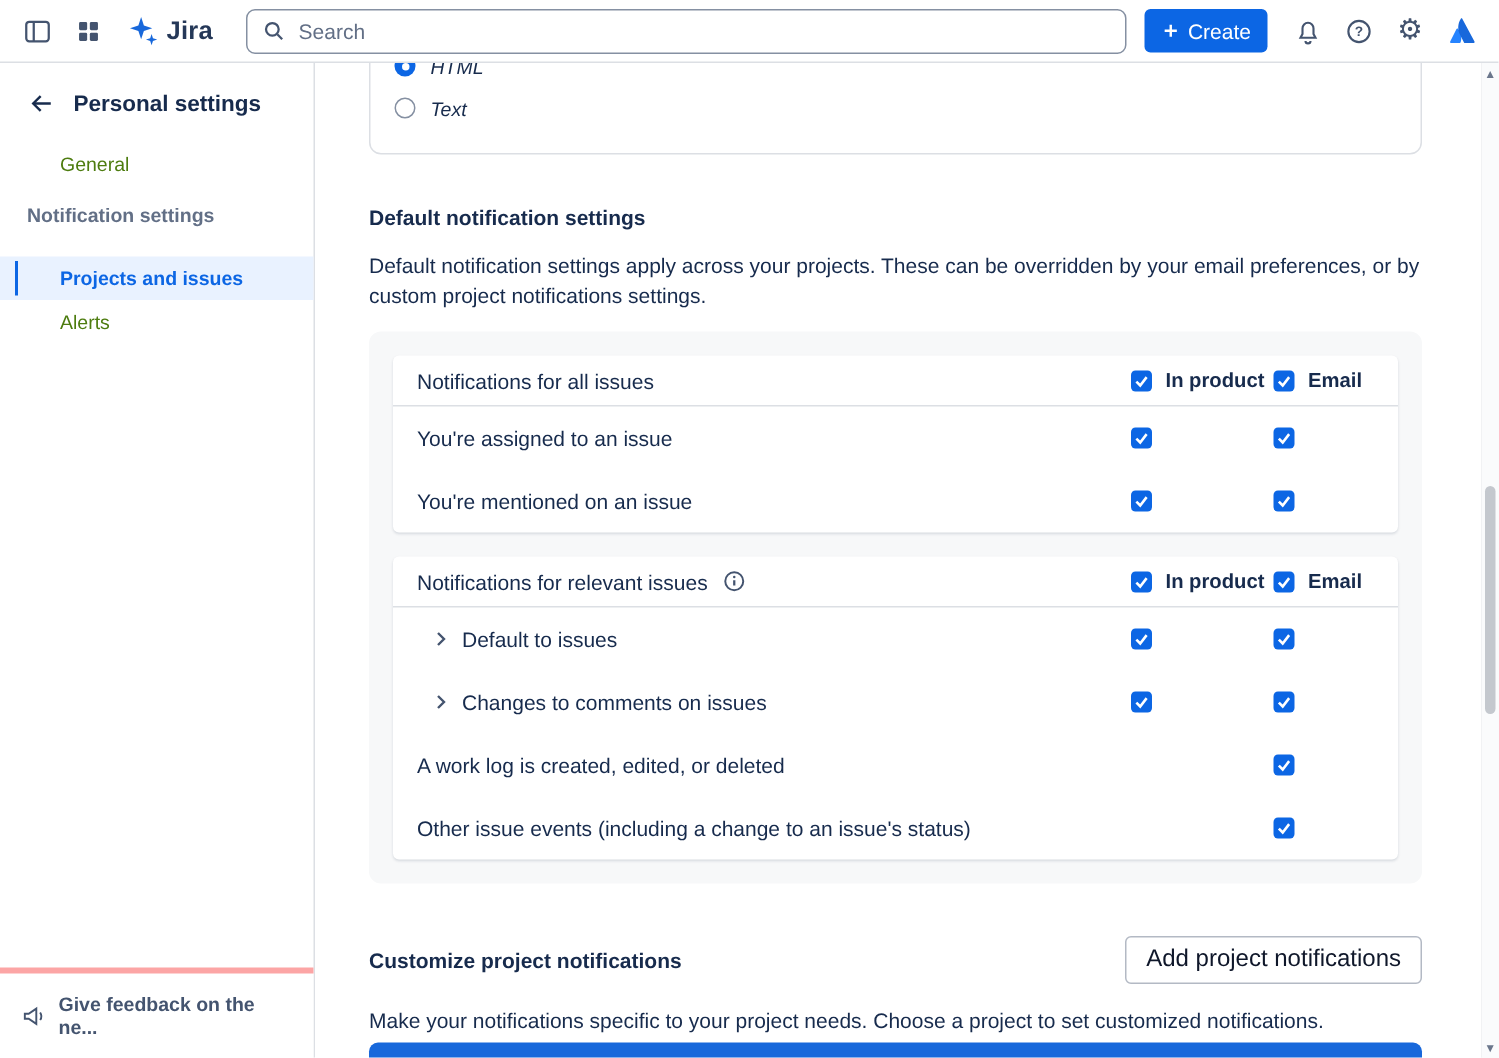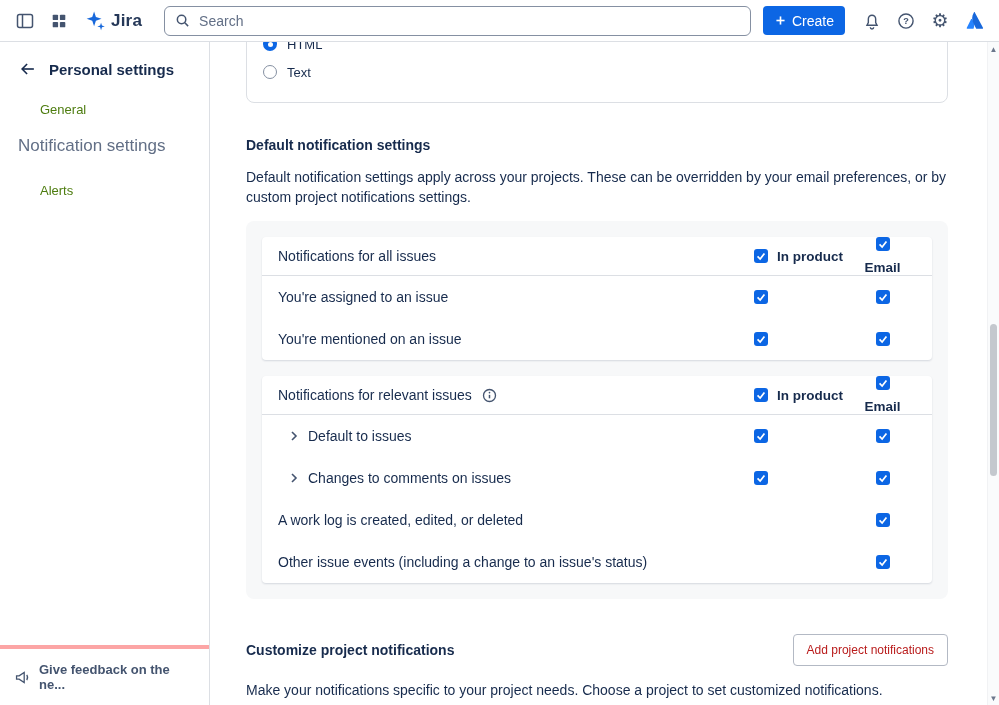--- a/index.html
+++ b/index.html
@@ -46,39 +46,39 @@
   .sidebar-title { font-size:15px; font-weight:700; color:#172B4D; }
   .back-btn { width:24px; height:24px; border:none; background:transparent; display:flex; align-items:center; justify-content:center; cursor:pointer; padding:0; }
   .side-item {
     height:29px; line-height:29px; padding-left:40px; font-size:13px; color:#4d7c0f;
     cursor:pointer; position:relative;
   }
   .side-item.selected { background:#E9F2FF; color:#0C66E4; font-weight:700; }
   .side-item.selected::before {
     content:''; position:absolute; left:10px; top:3px; bottom:3px; width:2px; background:#0C66E4;
   }
-  .section-label { padding:12px 0 20px 18px; font-size:17px; font-weight:400; color:#626F86; }
+  .section-label { padding:12px 0 20px 18px; font-size:13px; font-weight:700; color:#626F86; }
   .feedback {
     position:absolute; left:0; right:0; bottom:0; border-top:4px solid #fca5a5;
     padding:13px 14px; display:flex; align-items:center; gap:8px;
     font-size:13px; font-weight:700; color:#44546F; cursor:pointer; background:#fff;
   }
 
   
   .main {
     position:absolute; top:42px; left:210px; right:12px; bottom:0;
     overflow:hidden; background:#fff;
   }
   .content { padding:0 39px 0 36px; }
 
   .format-card {
     margin-top:-29px; border:1px solid #DCDFE4; border-radius:8px; padding:16px;
     background:#fff;
   }
-  .radio-row { display:flex; align-items:center; gap:10px; height:28px; cursor:pointer; }
+  .radio-row { display:flex; align-items:center; gap:10px; height:28px; cursor:pointer;font-style:italic; }
   .radio {
     width:14px; height:14px; border:1px solid #8590A2; border-radius:50%;
     background:#fff; position:relative; flex:0 0 auto;
   }
   .radio.selected { border:none; background:#0C66E4; }
   .radio.selected::after {
     content:''; position:absolute; left:4.5px; top:4.5px; width:5px; height:5px;
     border-radius:50%; background:#fff;
   }
   .radio-label { font-size:13px; color:#172B4D; }
@@ -88,34 +88,34 @@
 
   .gray-card { background:#F7F8F9; border-radius:8px; padding:16px; margin-top:14px; }
   .ntable { background:#fff; border-radius:4px; box-shadow:0 1px 2px rgba(9,30,66,.14); }
   .ntable + .ntable { margin-top:16px; }
   .trow { display:flex; align-items:center; min-height:42px; padding:0 16px; font-size:14px; }
   .trow.thead { min-height:34px; border-bottom:1px solid #DCDFE4; }
   .tlabel { flex:1; display:flex; align-items:center; gap:6px;text-align:center; }
   .tlabel.indent { padding-left:8px; }
   .thead .tlabel { font-weight:500; }
   .col-in { width:95px; display:flex; align-items:center; gap:9px; }
-  .col-em { width:67px; display:flex; align-items:center; gap:9px;flex-direction:column; }
+  .col-em { width:67px; display:flex; align-items:center; gap:9px; }
   .col-label { font-weight:700; font-size:13.5px; }
   .cb {
     width:14px; height:14px; border-radius:3px; background:#0C66E4;
     display:inline-flex; align-items:center; justify-content:center; cursor:pointer; flex:0 0 auto;
   }
   .cb svg { width:12px; height:12px; }
   .chev { width:16px; height:16px; display:inline-flex; cursor:pointer; flex:0 0 auto; }
   .info { width:15px; height:15px; display:inline-flex; margin-left:4px; cursor:pointer; flex:0 0 auto; }
 
   .custom-head { display:flex; align-items:center; justify-content:space-between; margin-top:35px; }
   .secondary-btn {
     height:32px; background:#fff; border:1px solid #B3B9C4; border-radius:4px;
-    padding:0 13px; font-size:12px; color:#b91c1c; cursor:pointer; font-family:inherit;
+    padding:0 13px; font-size:16px; color:#0f172a; cursor:pointer; font-family:inherit;
   }
   .blue-bar { height:16px; background:#1868DB; border-radius:6px 6px 0 0; margin-top:5px; }
 
   
   .scrollbar {
     position:fixed; right:0; top:42px; bottom:0; width:12px; background:#FAFBFC;
     border-left:1px solid #F1F2F4;
   }
   .scroll-thumb {
     position:absolute; left:2px; right:2px; top:282px; height:152px;
@@ -210,20 +210,21 @@
         <svg width="18" height="18" viewBox="0 0 20 20" fill="none" stroke="#172B4D" stroke-width="1.8">
           <line x1="16.5" y1="10" x2="4" y2="10"></line>
             <polyline points="9,4.5 3.5,10 9,15.5"></polyline>
         </svg>
       </span>
     </button>
     <span class="sidebar-title">Personal settings</span>
   </div>
   <div class="side-item">General</div>
   <div class="section-label">Notification settings</div>
+  <div class="side-item selected">Projects and issues</div>
   <div class="side-item">Alerts</div>
   <div class="feedback">
     <span style="display:flex;">
       <svg width="17" height="17" viewBox="0 0 20 20" fill="none" stroke="#44546F" stroke-width="1.5">
         <path d="M3 8v4h3l6 4V4L6 8H3z"></path>
           <path d="M15 7c1.2 1.8 1.2 4.2 0 6"></path>
       </svg>
     </span>
     <span>Give feedback on the ne...</span>
   </div>

